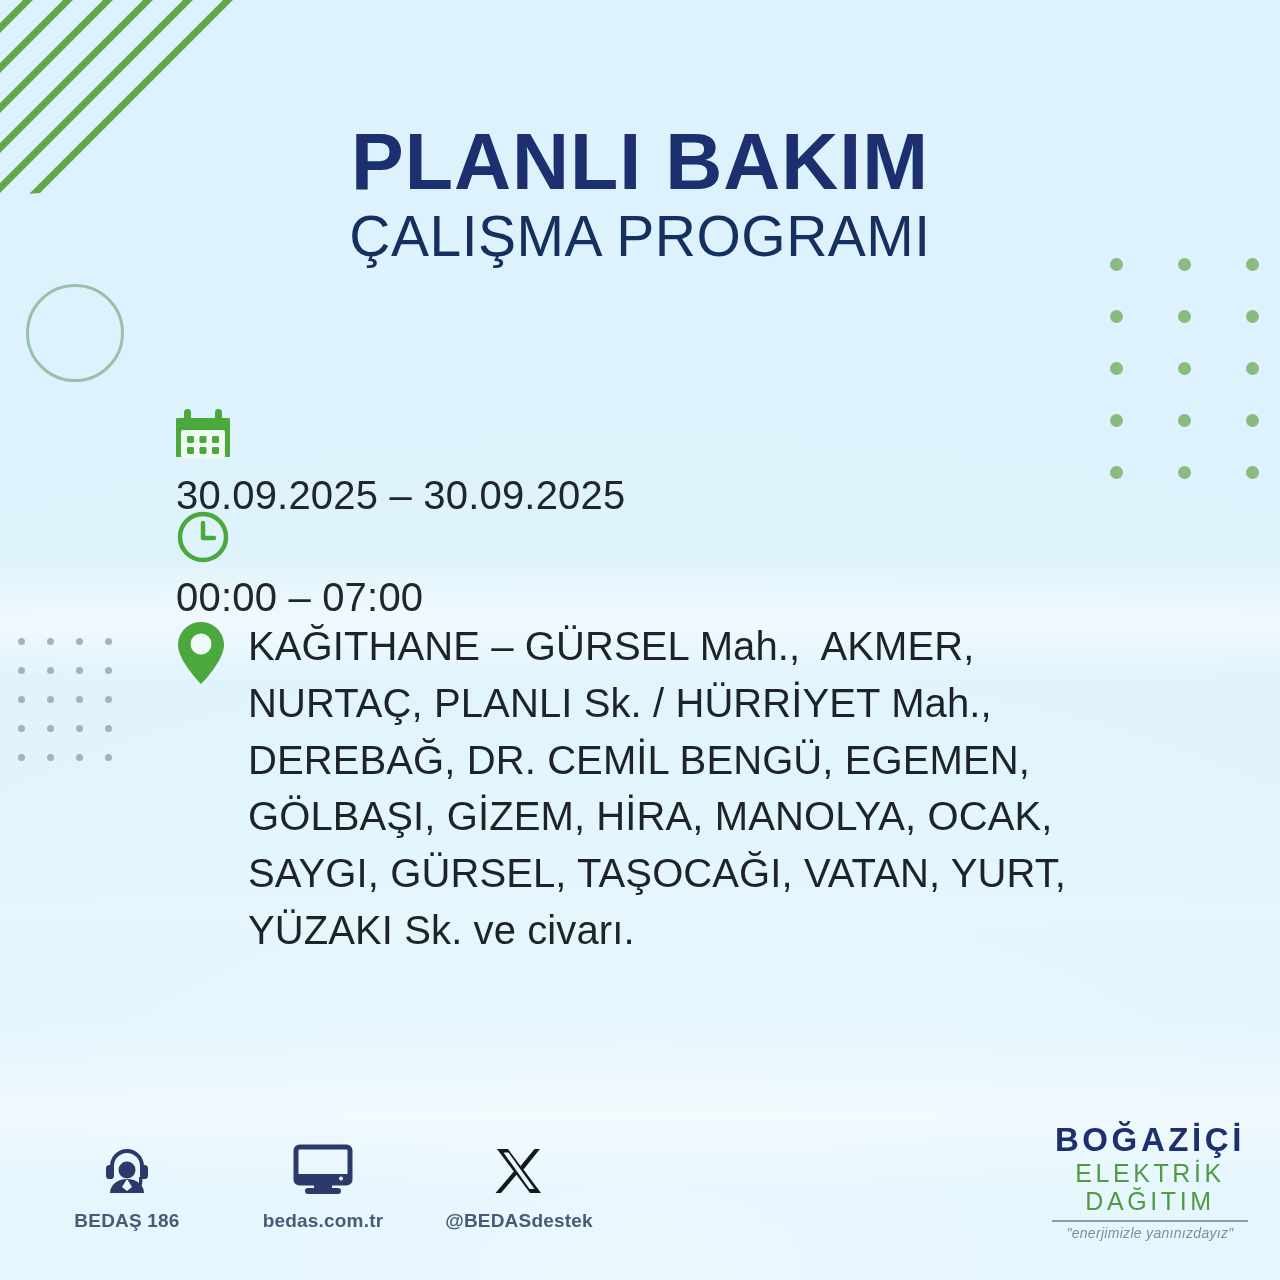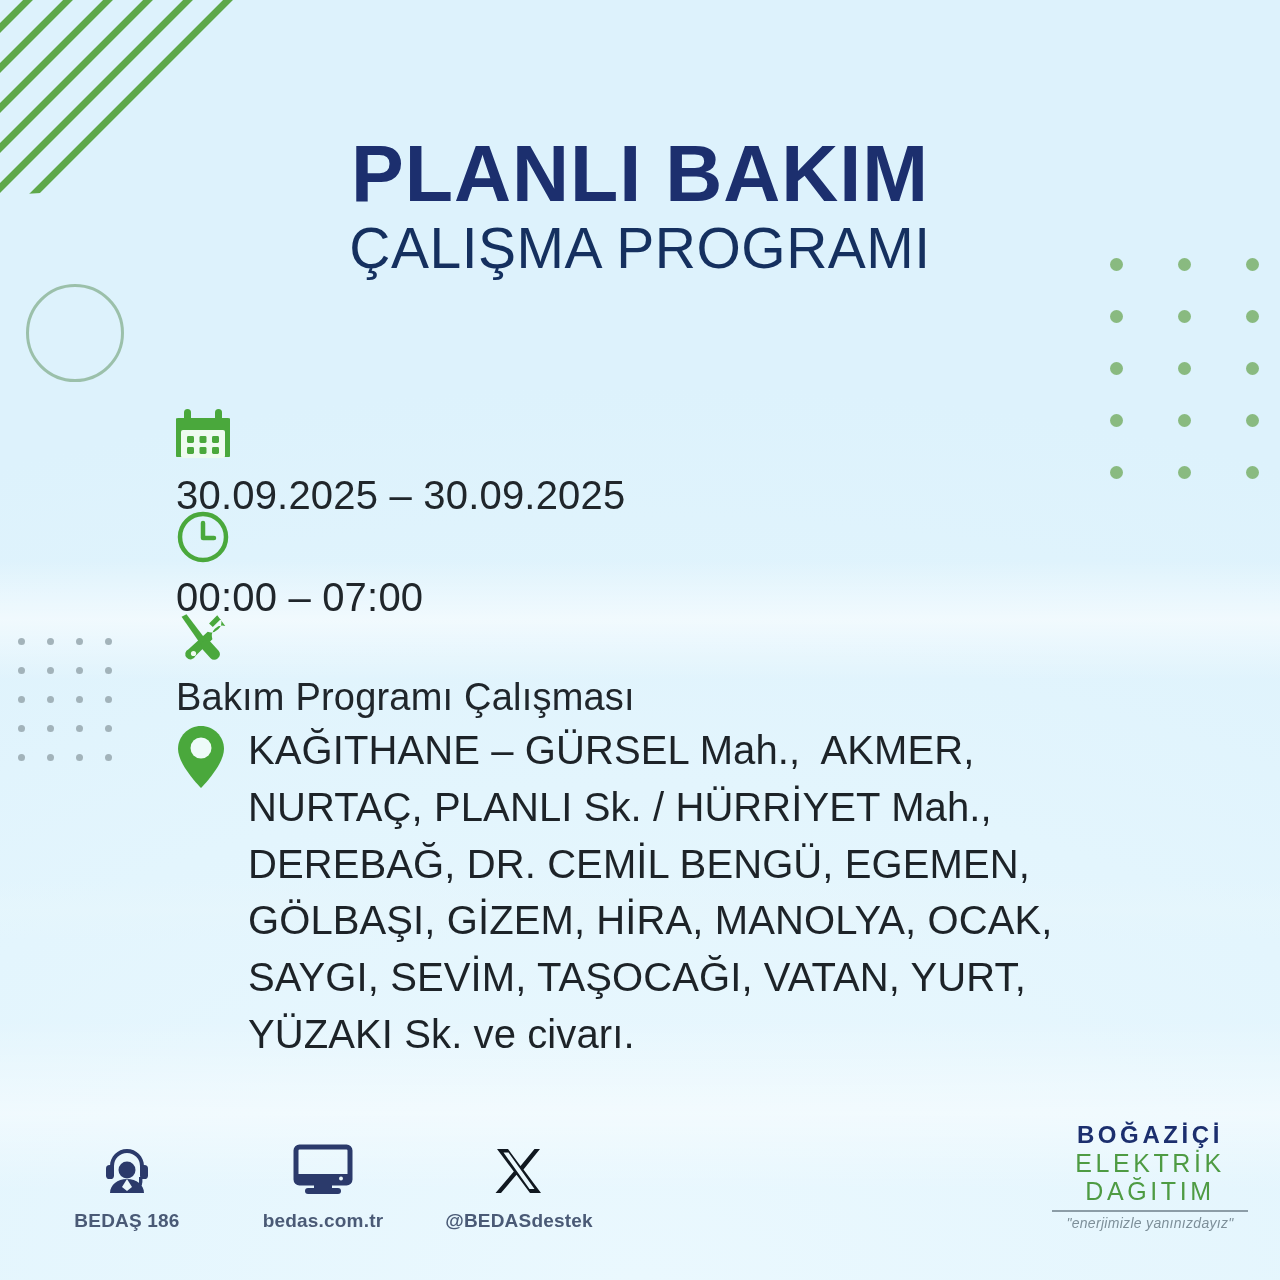--- a/index.html
+++ b/index.html
@@ -33,21 +33,21 @@
   .dotgrid{position:absolute;display:grid;}
   .dotgrid span{border-radius:50%;display:block;}
 
   .deco-dots-left{left:18px;top:638px;grid-template-columns:repeat(4,29px);grid-template-rows:repeat(5,29px);}
   .deco-dots-left span{width:7px;height:7px;background:#97a7ae;opacity:.85;}
 
   .deco-dots-right{left:1110px;top:258px;grid-template-columns:repeat(3,68px);grid-template-rows:repeat(5,52px);}
   .deco-dots-right span{width:13px;height:13px;background:#7ab06a;opacity:.85;}
 
   
-  .header{position:absolute;left:0;top:136px;width:1280px;text-align:center;}
+  .header{position:absolute;left:0;top:124px;width:1280px;text-align:center;}
   .title-main{
     font-size:79px;line-height:.97;font-weight:bold;color:#1c2f6e;
     letter-spacing:1px;margin:0;font-stretch:condensed;
   }
   .title-sub{
     font-size:57px;line-height:1.05;font-weight:normal;color:#15305f;
     letter-spacing:.5px;margin:6px 0 4px 0;
   }
 
   
@@ -77,21 +77,21 @@
   
   .footer{position:absolute;left:0;top:1140px;width:1280px;height:140px;}
   .contacts{position:absolute;left:52px;top:0;display:flex;gap:46px;}
   .contact{width:150px;text-align:center;}
   .contact .cico{height:62px;display:flex;align-items:center;justify-content:center;}
   .contact .clabel{
     margin-top:8px;font-size:19px;color:#4a5a76;font-weight:bold;letter-spacing:.2px;
   }
 
   .logo{position:absolute;right:22px;top:-18px;width:216px;text-align:center;}
-  .logo-l1{font-size:24px;font-weight:bold;color:#1c2f6e;letter-spacing:3.6px;line-height:1.12;}
+  .logo-l1{font-size:33px;font-weight:bold;color:#1c2f6e;letter-spacing:3.6px;line-height:1.12;}
   .logo-l2,.logo-l3{font-size:25px;font-weight:normal;color:#4e9b43;letter-spacing:3.6px;line-height:1.12;}
   .logo-rule{height:2px;background:#6d7f8a;margin:5px 10px 3px 10px;opacity:.75;}
   .logo-tag{font-size:14px;font-style:italic;color:#7d8f99;letter-spacing:.3px;}
 </style>
 </head>
 <body>
 
 <div id="poster">
 
   <div class="sheen sheen-1"></div>
@@ -195,49 +195,34 @@
     <div class="row row-time">
       <div class="ico">
         <svg width="54" height="54" viewBox="0 0 54 54" aria-hidden="true">
           <circle cx="27" cy="27" r="23" fill="none" stroke="#4aa83c" stroke-width="4.5"></circle>
           <path d="M27,13 V28 H38" fill="none" stroke="#4aa83c" stroke-width="4.5" stroke-linecap="round" stroke-linejoin="round"></path>
         </svg>
       </div>
       <div class="row-text">00:00 – 07:00</div>
     </div>
 
-    <div class="row row-work">
-      <div class="ico">
-        <svg width="56" height="56" viewBox="0 0 56 56" aria-hidden="true">
-          <g fill="#4aa83c">
-            <path d="M45.5,5.5 l-8.6,8.6 3.9,3.9 8.6,-8.6 a11,11 0 0 1 -13.9,13.6 L15.3,41.2 a5.6,5.6 0 1 0 7.3,7.3 L40.4,30.7 A11,11 0 0 1 54,16.8 z" transform="translate(-2,0) scale(0.95)"></path>
-            <circle cx="17.5" cy="43.5" r="2.6" fill="#eefbf0"></circle>
-          </g>
-          <g fill="#4aa83c">
-            <path d="M8,7 l6,-3 26,34 -7,5 z" transform="translate(-1,1) scale(0.82)"></path>
-            <rect x="29" y="29" width="11" height="22" rx="5" transform="rotate(-43 34.5 40)"></rect>
-          </g>
-        </svg>
-      </div>
-      <div class="row-text">Bakım Programı Çalışması</div>
-    </div>
 
     <div class="row-loc">
       <div class="ico">
         <svg width="50" height="66" viewBox="0 0 50 66" aria-hidden="true">
           <path d="M25,2 C12.3,2 2,12.3 2,25 C2,41 25,64 25,64 C25,64 48,41 48,25 C48,12.3 37.7,2 25,2 z" fill="#4aa83c"></path>
           <circle cx="25" cy="24" r="10.5" fill="#eefbf9"></circle>
         </svg>
       </div>
       <div class="addr">
         <div>KAĞITHANE – GÜRSEL Mah.,  AKMER,</div>
         <div>NURTAÇ, PLANLI Sk. / HÜRRİYET Mah.,</div>
         <div>DEREBAĞ, DR. CEMİL BENGÜ, EGEMEN,</div>
         <div>GÖLBAŞI, GİZEM, HİRA, MANOLYA, OCAK,</div>
-        <div>SAYGI, SEVİM, TAŞOCAĞI, VATAN, YURT,</div>
+        <div>SAYGI, GÜRSEL, TAŞOCAĞI, VATAN, YURT,</div>
         <div>YÜZAKI Sk. ve civarı.</div>
       </div>
     </div>
 
   </div>
 
   <div class="footer">
 
     <div class="contacts">
 

